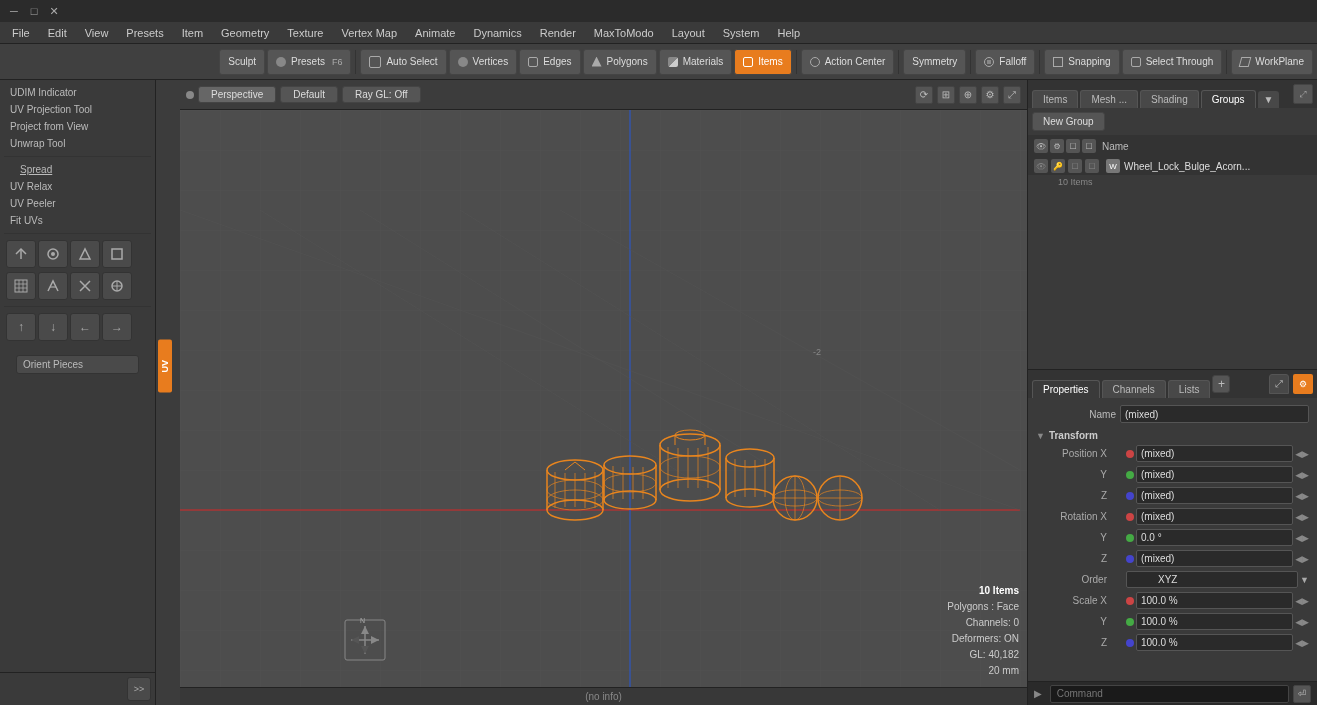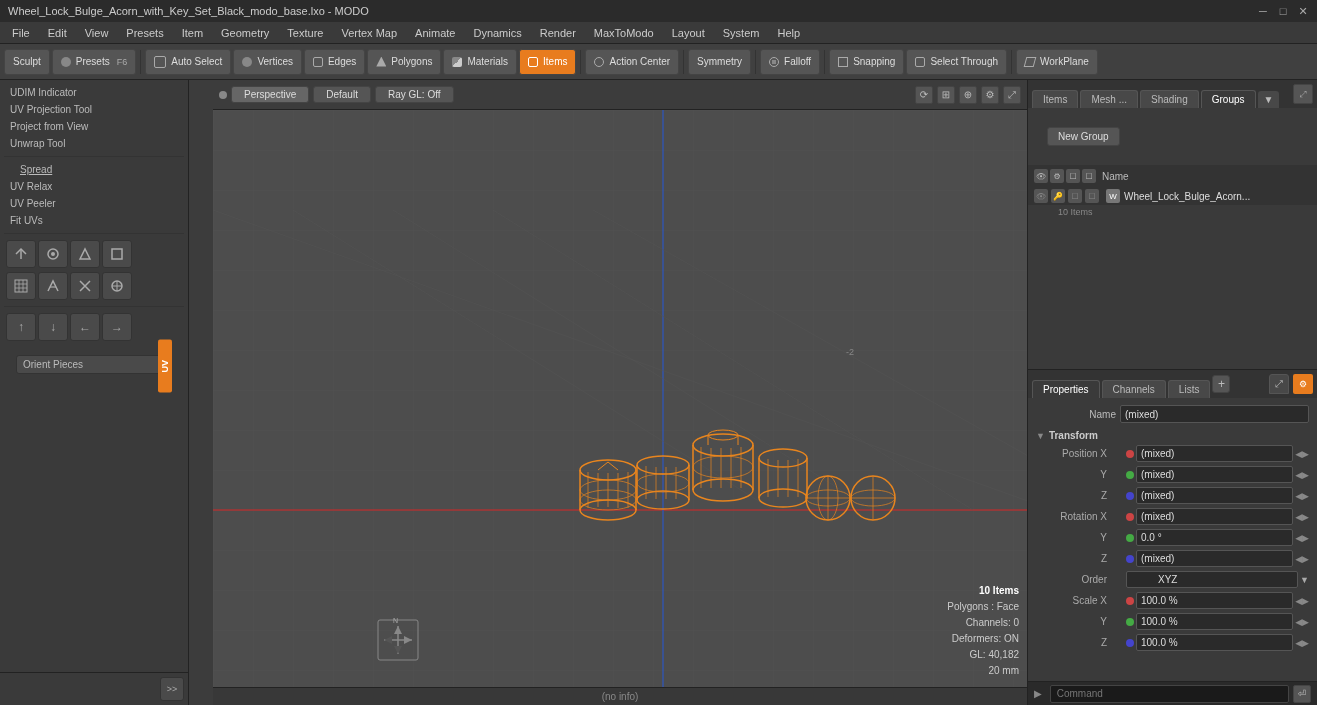--- a/index.html
+++ b/index.html
@@ -8,30 +8,30 @@
     
     #titlebar { width: 100%; height: 22px; background: #2b2b2b; display: flex; align-items: center; justify-content: space-between; padding: 0 8px; }
     #titlebar-controls { display: flex; gap: 8px; }
     .title-btn { width: 12px; height: 12px; display: flex; align-items: center; justify-content: center; color: #aaa; font-size: 11px; cursor: pointer; }
 
     
     #menubar { width: 100%; height: 22px; background: #3a3a3a; display: flex; align-items: center; padding: 0 4px; gap: 2px; border-bottom: 1px solid #222; }
     .menu-item { padding: 2px 8px; color: #ccc; font-size: 11px; cursor: pointer; border-radius: 2px; }
 
     
-    #toolbar { width: 100%; height: 36px; background: #404040; display: flex; align-items: center; padding: 0 4px; gap: 2px; border-bottom: 1px solid #222; }
+    #toolbar { width: 100%; height: 36px; background: #404040; display: flex; align-items: center; padding: 0 4px; gap: 2px; border-bottom: 1px solid #222; justify-content: flex-end; }
     .toolbar-btn { height: 26px; padding: 0 8px; background: #555; border: 1px solid #444; border-radius: 3px; color: #ddd; font-size: 10px; cursor: pointer; display: flex; align-items: center; gap: 3px; white-space: nowrap; }
     .toolbar-btn.items-active { background: #e87c1e; color: #fff; }
     .toolbar-sep { width: 1px; height: 24px; background: #333; margin: 0 2px; }
 
     
     #main { display: flex; width: 100%; height: calc(705px - 22px - 22px - 36px); }
 
     
-    #left-panel { width: 189px; background: #3a3a3a; border-right: 1px solid #222; display: flex; flex-direction: column; overflow: hidden; }
+    #left-panel { width: 156px; background: #3a3a3a; border-right: 1px solid #222; display: flex; flex-direction: column; overflow: hidden; }
     #left-tools { flex: 1; padding: 4px; }
     .tool-item { padding: 3px 6px; color: #bbb; font-size: 10px; cursor: pointer; border-radius: 2px; }
     .tool-separator { height: 1px; background: #333; margin: 4px 0; }
     .tool-icon-row { display: flex; gap: 2px; padding: 2px; flex-wrap: wrap; }
     .tool-icon-btn { width: 30px; height: 28px; background: #4a4a4a; border: 1px solid #333; border-radius: 3px; display: flex; align-items: center; justify-content: center; cursor: pointer; font-size: 9px; color: #bbb; }
     .tool-arrow-row { display: flex; gap: 2px; padding: 2px; }
     .tool-arrow-btn { width: 30px; height: 28px; background: #4a4a4a; border: 1px solid #333; border-radius: 3px; display: flex; align-items: center; justify-content: center; cursor: pointer; color: #aaa; font-size: 12px; }
     #orient-btn { margin: 12px; padding: 3px 6px; background: #4a4a4a; border: 1px solid #333; border-radius: 3px; color: #bbb; font-size: 10px; cursor: pointer; }
     #left-bottom { border-top: 1px solid #222; padding: 4px; display: flex; justify-content: flex-end; }
     .expand-btn { width: 24px; height: 24px; background: #4a4a4a; border: 1px solid #333; border-radius: 3px; display: flex; align-items: center; justify-content: center; cursor: pointer; color: #aaa; font-size: 9px; }
@@ -59,21 +59,21 @@
     .info-line.highlight { color: #fff; font-weight: bold; }
 
     
     #right-panel { width: 290px; background: #3a3a3a; border-left: 1px solid #222; display: flex; flex-direction: column; overflow: hidden; }
     #right-top { height: 290px; border-bottom: 1px solid #222; display: flex; flex-direction: column; }
     #right-top-tabs { height: 28px; background: #333; display: flex; align-items: flex-end; padding: 0 4px; gap: 2px; }
     .rt-tab { padding: 3px 10px; background: #484848; border-radius: 3px 3px 0 0; color: #bbb; font-size: 10px; cursor: pointer; border: 1px solid #555; border-bottom: none; }
     .rt-tab.active { background: #3a3a3a; color: #fff; }
     .rt-tab-arrow { padding: 3px 6px; background: #484848; border-radius: 3px 3px 0 0; color: #bbb; font-size: 10px; cursor: pointer; }
     .rt-expand { margin-left: auto; width: 20px; height: 20px; background: #555; border: 1px solid #444; display: flex; align-items: center; justify-content: center; cursor: pointer; color: #aaa; font-size: 9px; border-radius: 2px; align-self: center; }
-    #new-group-btn { margin: 19px; padding: 3px 10px; background: #555; border: 1px solid #444; border-radius: 3px; color: #ddd; font-size: 10px; cursor: pointer; width: fit-content; }
+    #new-group-btn { margin: 4px; padding: 3px 10px; background: #555; border: 1px solid #444; border-radius: 3px; color: #ddd; font-size: 10px; cursor: pointer; width: fit-content; }
     #groups-header-row { display: flex; align-items: center; padding: 4px 6px; background: #333; gap: 2px; }
     .gh-icon { width: 14px; height: 14px; background: #555; border-radius: 2px; display: flex; align-items: center; justify-content: center; font-size: 8px; color: #bbb; cursor: pointer; }
     .gh-name { flex: 1; color: #bbb; font-size: 10px; padding-left: 4px; }
     #groups-list { flex: 1; overflow-y: auto; }
     .group-row { display: flex; align-items: center; padding: 3px 6px; gap: 2px; background: #3a3a3a; }
 
     
     #right-bottom { flex: 1; display: flex; flex-direction: column; overflow: hidden; }
     #props-tabs { height: 28px; background: #333; display: flex; align-items: flex-end; padding: 0 4px; gap: 2px; }
     .props-tab { padding: 3px 10px; background: #484848; border-radius: 3px 3px 0 0; color: #bbb; font-size: 10px; cursor: pointer; border: 1px solid #555; border-bottom: none; }
@@ -99,21 +99,20 @@
     #cmd-input { flex: 1; background: #1a1a1a; border: 1px solid #444; border-radius: 2px; color: #ddd; font-size: 10px; padding: 2px 6px; height: 18px; }
     .cmd-btn { width: 18px; height: 18px; background: #555; border: 1px solid #444; border-radius: 2px; display: flex; align-items: center; justify-content: center; color: #bbb; font-size: 10px; cursor: pointer; }
 
     
     #scene-svg { position: absolute; top: 0; left: 0; width: 100%; height: 100%; }
   </style>
 </head>
 <body>
 
 <div id="titlebar">
-  <span>Wheel_Lock_Bulge_Acorn_with_Key_Set_Black_modo_base.lxo - MODO</span>
   <div id="titlebar-controls">
     <span class="title-btn">─</span>
     <span class="title-btn">□</span>
     <span class="title-btn">✕</span>
   </div>
 </div>
 
 <div id="menubar">
   <span class="menu-item">File</span>
   <span class="menu-item">Edit</span>

